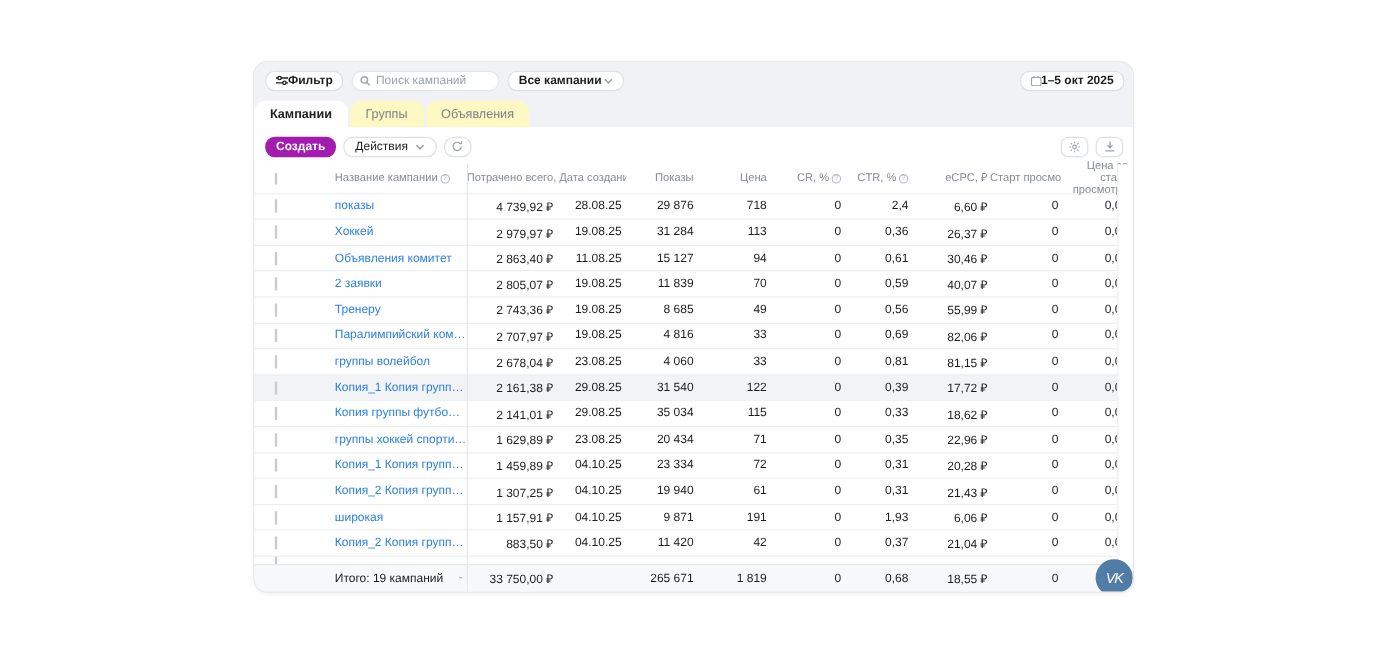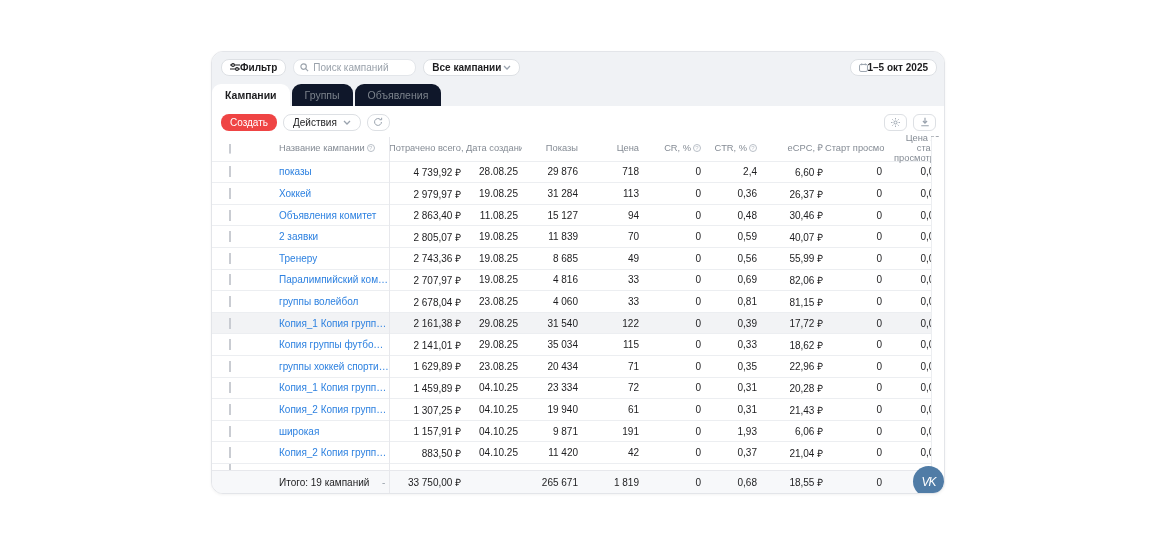--- a/index.html
+++ b/index.html
@@ -18,28 +18,28 @@
           font-size:10px; color:#1d1d1f; cursor:pointer; white-space:nowrap; }
   .chip.bold { font-weight:bold; }
   .searchbox { display:flex; align-items:center; gap:4px; height:17px; width:123px;
                background:#fff; border:1px solid #e3e6ea; border-radius:8px; padding:0 6px; }
   .searchbox input { border:none; outline:none; width:100%; font-size:10px;
                      font-family:"Liberation Sans",sans-serif; color:#1d1d1f; background:transparent; }
   .searchbox input::placeholder { color:#9aa2ab; }
   .spacer { flex:1; }
   .tabs { display:flex; gap:2px; margin-top:8px; height:22px; }
   .tab { display:flex; align-items:center; padding:0 13px; font-size:10.5px; color:#7b828b;
-         background:#0f172a; border-radius:9px 9px 0 0; cursor:pointer; }
+         background:#fef9c3; border-radius:9px 9px 0 0; cursor:pointer; }
   .tab.active { background:#fff; color:#1d1d1f; font-weight:bold; }
 
   
   .actionbar { display:flex; align-items:center; gap:6px; padding:7px 8px 0 9px; height:26px; background:#fff; }
   .btn { display:flex; align-items:center; gap:4px; height:17px; border-radius:8px;
          font-size:10px; padding:0 9px; cursor:pointer; white-space:nowrap; }
-  .btn-primary { background:#ef4444; color:#fff; font-weight:normal; border:none; }
+  .btn-primary { background:#a21caf; color:#fff; font-weight:bold; border:none; }
   .btn-outline { background:#fff; color:#1d1d1f; border:1px solid #dde0e4; }
   .btn-icon { width:23px; padding:0; justify-content:center; }
   .btn-sq { width:23px; height:17px; padding:0; justify-content:center; border-radius:6px; }
 
   
   .table-wrap { position:relative; margin-top:5px; }
   .trow { display:flex; align-items:center; }
   .thead { height:24px; font-size:9.3px; color:#848b94; }
   .thead .cell { line-height:1.05; }
   .tbody-row { height:21.6px; border-top:1px solid #eceef1; font-size:10px; color:#1d1d1f; }
@@ -233,21 +233,21 @@
     <div class="cell c-check"><span class="checkbox"></span></div>
     <div class="cell c-toggle"><span class="toggle"></span></div>
     <div class="cell c-name">
             <a class="name-link">Объявления комитет</a>
           </div>
     <div class="cell c-spent num">2 863,40 ₽</div>
     <div class="cell c-date num">11.08.25</div>
     <div class="cell c-impr num">15 127</div>
     <div class="cell c-clicks num">94</div>
     <div class="cell c-cr num">0</div>
-    <div class="cell c-ctr num">0,48</div>
+    <div class="cell c-ctr num">0,61</div>
     <div class="cell c-ecpc num">30,46 ₽</div>
     <div class="cell c-start num">0</div>
     <div class="cell c-price num">0,00</div>
   </div>
         <div class="trow tbody-row">
     <div class="cell c-check"><span class="checkbox"></span></div>
     <div class="cell c-toggle"><span class="toggle"></span></div>
     <div class="cell c-name">
             <a class="name-link">2 заявки</a>
           </div>

